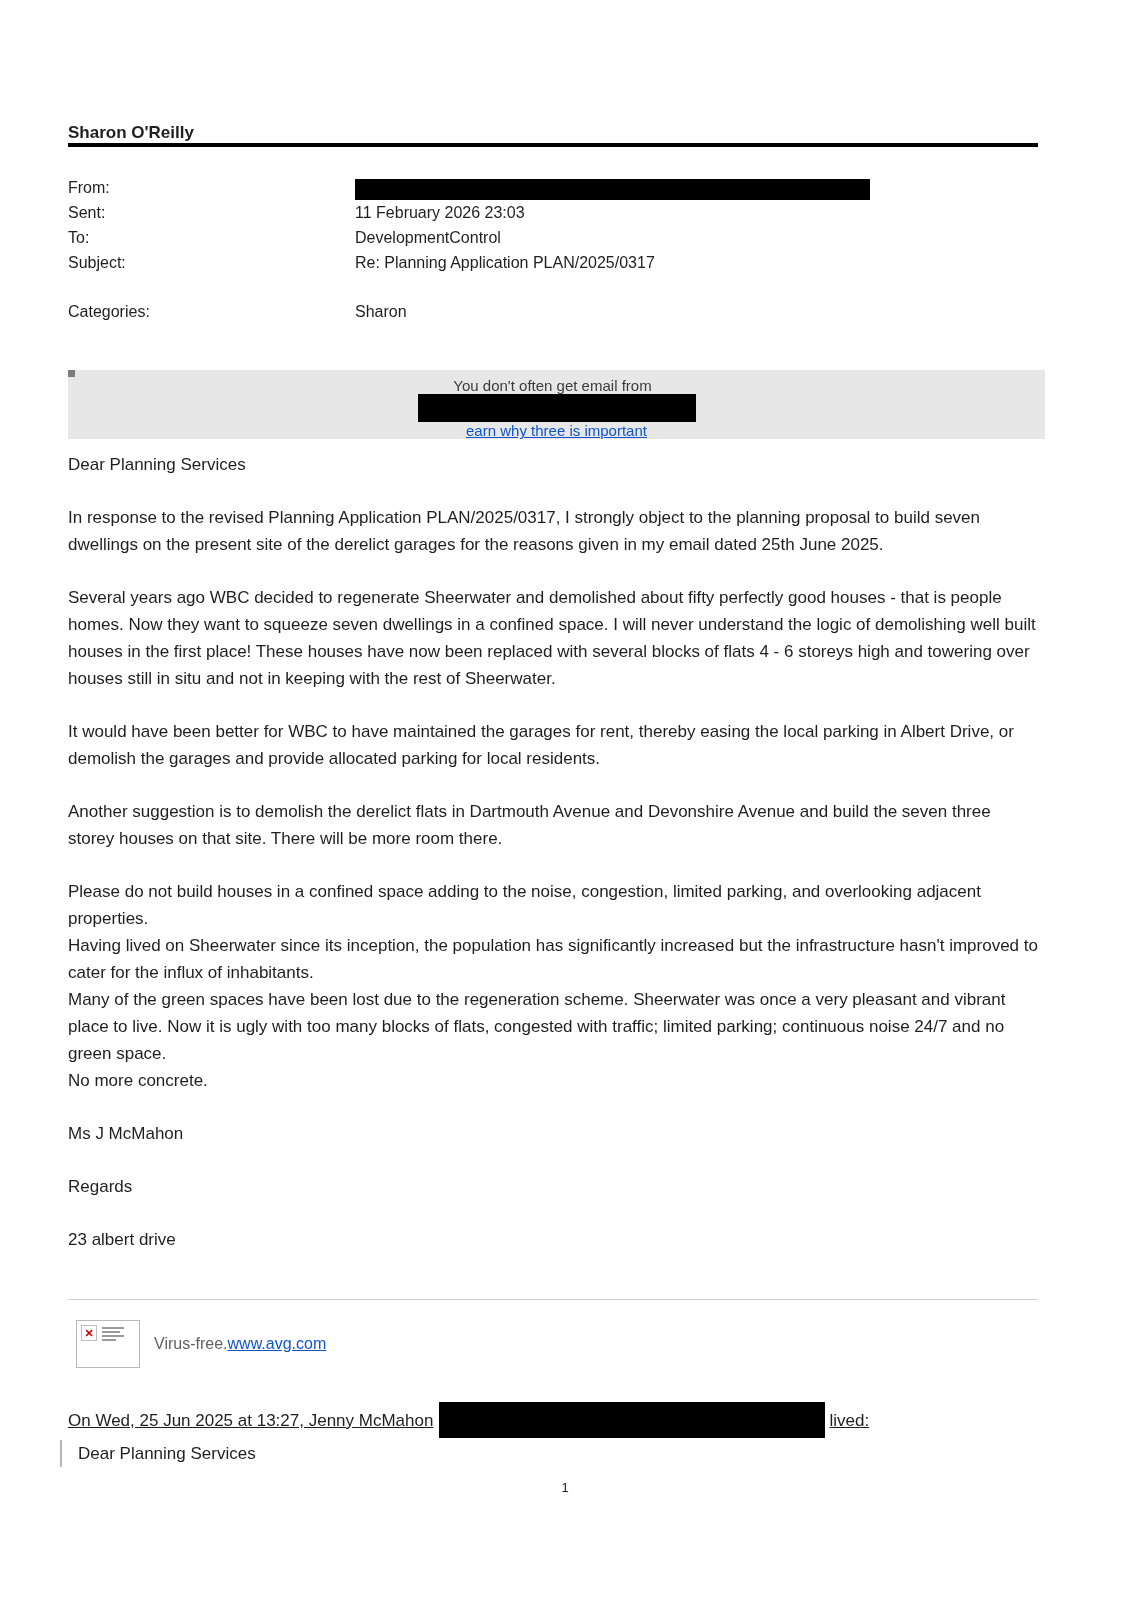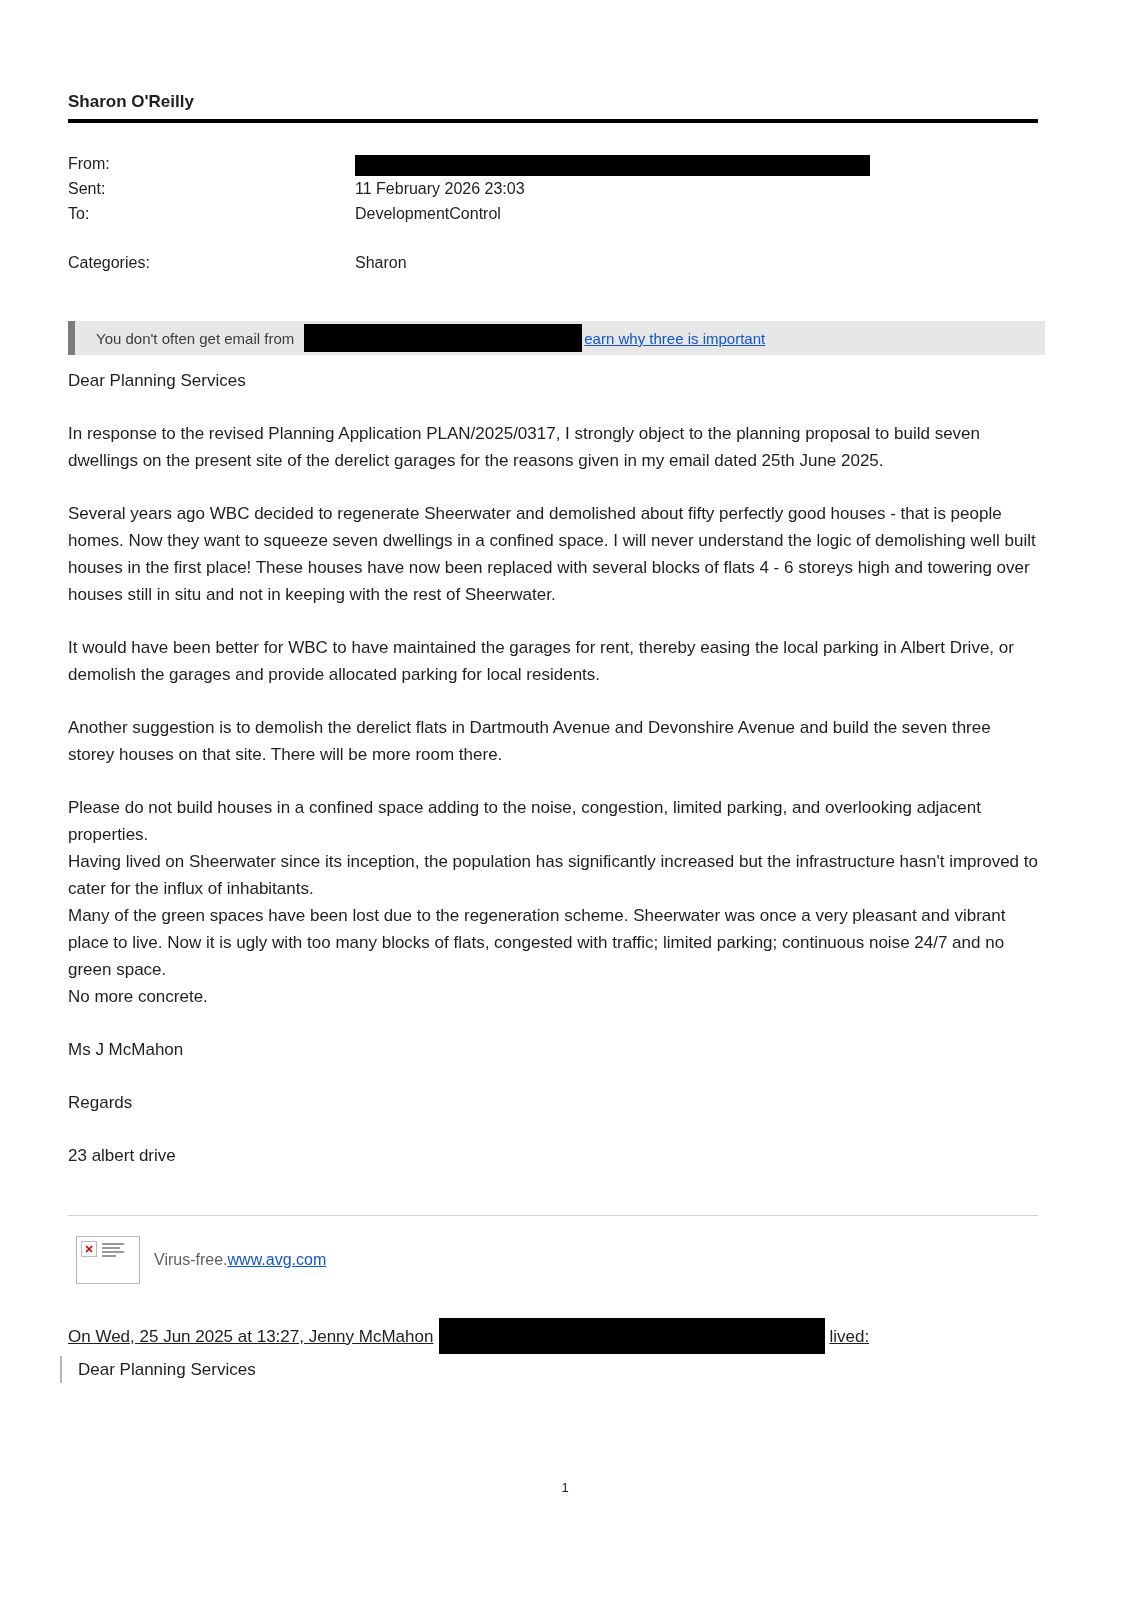--- a/index.html
+++ b/index.html
@@ -15,23 +15,23 @@
     height: 1600px;
     padding: 92px 92px 0 68px;
     background: #fff;
     overflow: hidden;
   }
   .content { width: 970px; }
 
   .doc-title {
     font-size: 17px;
     font-weight: bold;
-    padding-bottom: 7px;
     border-bottom: 4px solid #000;
     margin-bottom: 28px;
+    margin-top: 31px;
   }
 
   .hdr-row { display: flex; line-height: 25px; font-size: 16px; }
   .hdr-label { width: 287px; flex: 0 0 287px; }
   .hdr-value { flex: 1; }
   .hdr-row.categories { margin-top: 24px; }
 
   .redact { background: #000; display: inline-block; vertical-align: middle; }
   .redact-from { width: 515px; height: 21px; margin-top: 2px; }
   .redact-banner { width: 278px; height: 28px; margin: 0 2px; }
@@ -40,20 +40,21 @@
   .banner {
     margin-top: 46px;
     margin-bottom: 12px;
     width: 977px;
     background: #e7e7e7;
     display: flex;
     align-items: center;
     min-height: 34px;
     font-size: 15px;
     color: #3c3c3c;
+    flex-direction: column;
   }
   .banner-accent {
     width: 7px; align-self: stretch;
     background: #7c7c7c; margin-right: 21px;
     flex: 0 0 7px;
   }
   .banner-text { margin-right: 8px; }
   .banner a, .link {
     color: #1155cc;
     text-decoration: underline;
@@ -138,20 +139,24 @@
           <span class="redact redact-from"></span>
         </div>
       </div>
       <div class="hdr-row">
         <div class="hdr-label">Sent:</div>
         <div class="hdr-value">11 February 2026 23:03</div>
       </div>
       <div class="hdr-row">
         <div class="hdr-label">To:</div>
         <div class="hdr-value">DevelopmentControl</div>
+      </div>
+      <div class="hdr-row">
+        <div class="hdr-label">Subject:</div>
+        <div class="hdr-value">Re: Planning Application PLAN/2025/0317</div>
       </div>
       <div class="hdr-row categories">
         <div class="hdr-label">Categories:</div>
         <div class="hdr-value">Sharon</div>
       </div>
     </div>
 
     <div class="banner">
       <div class="banner-accent"></div>
       <span class="banner-text">You don't often get email from</span>

